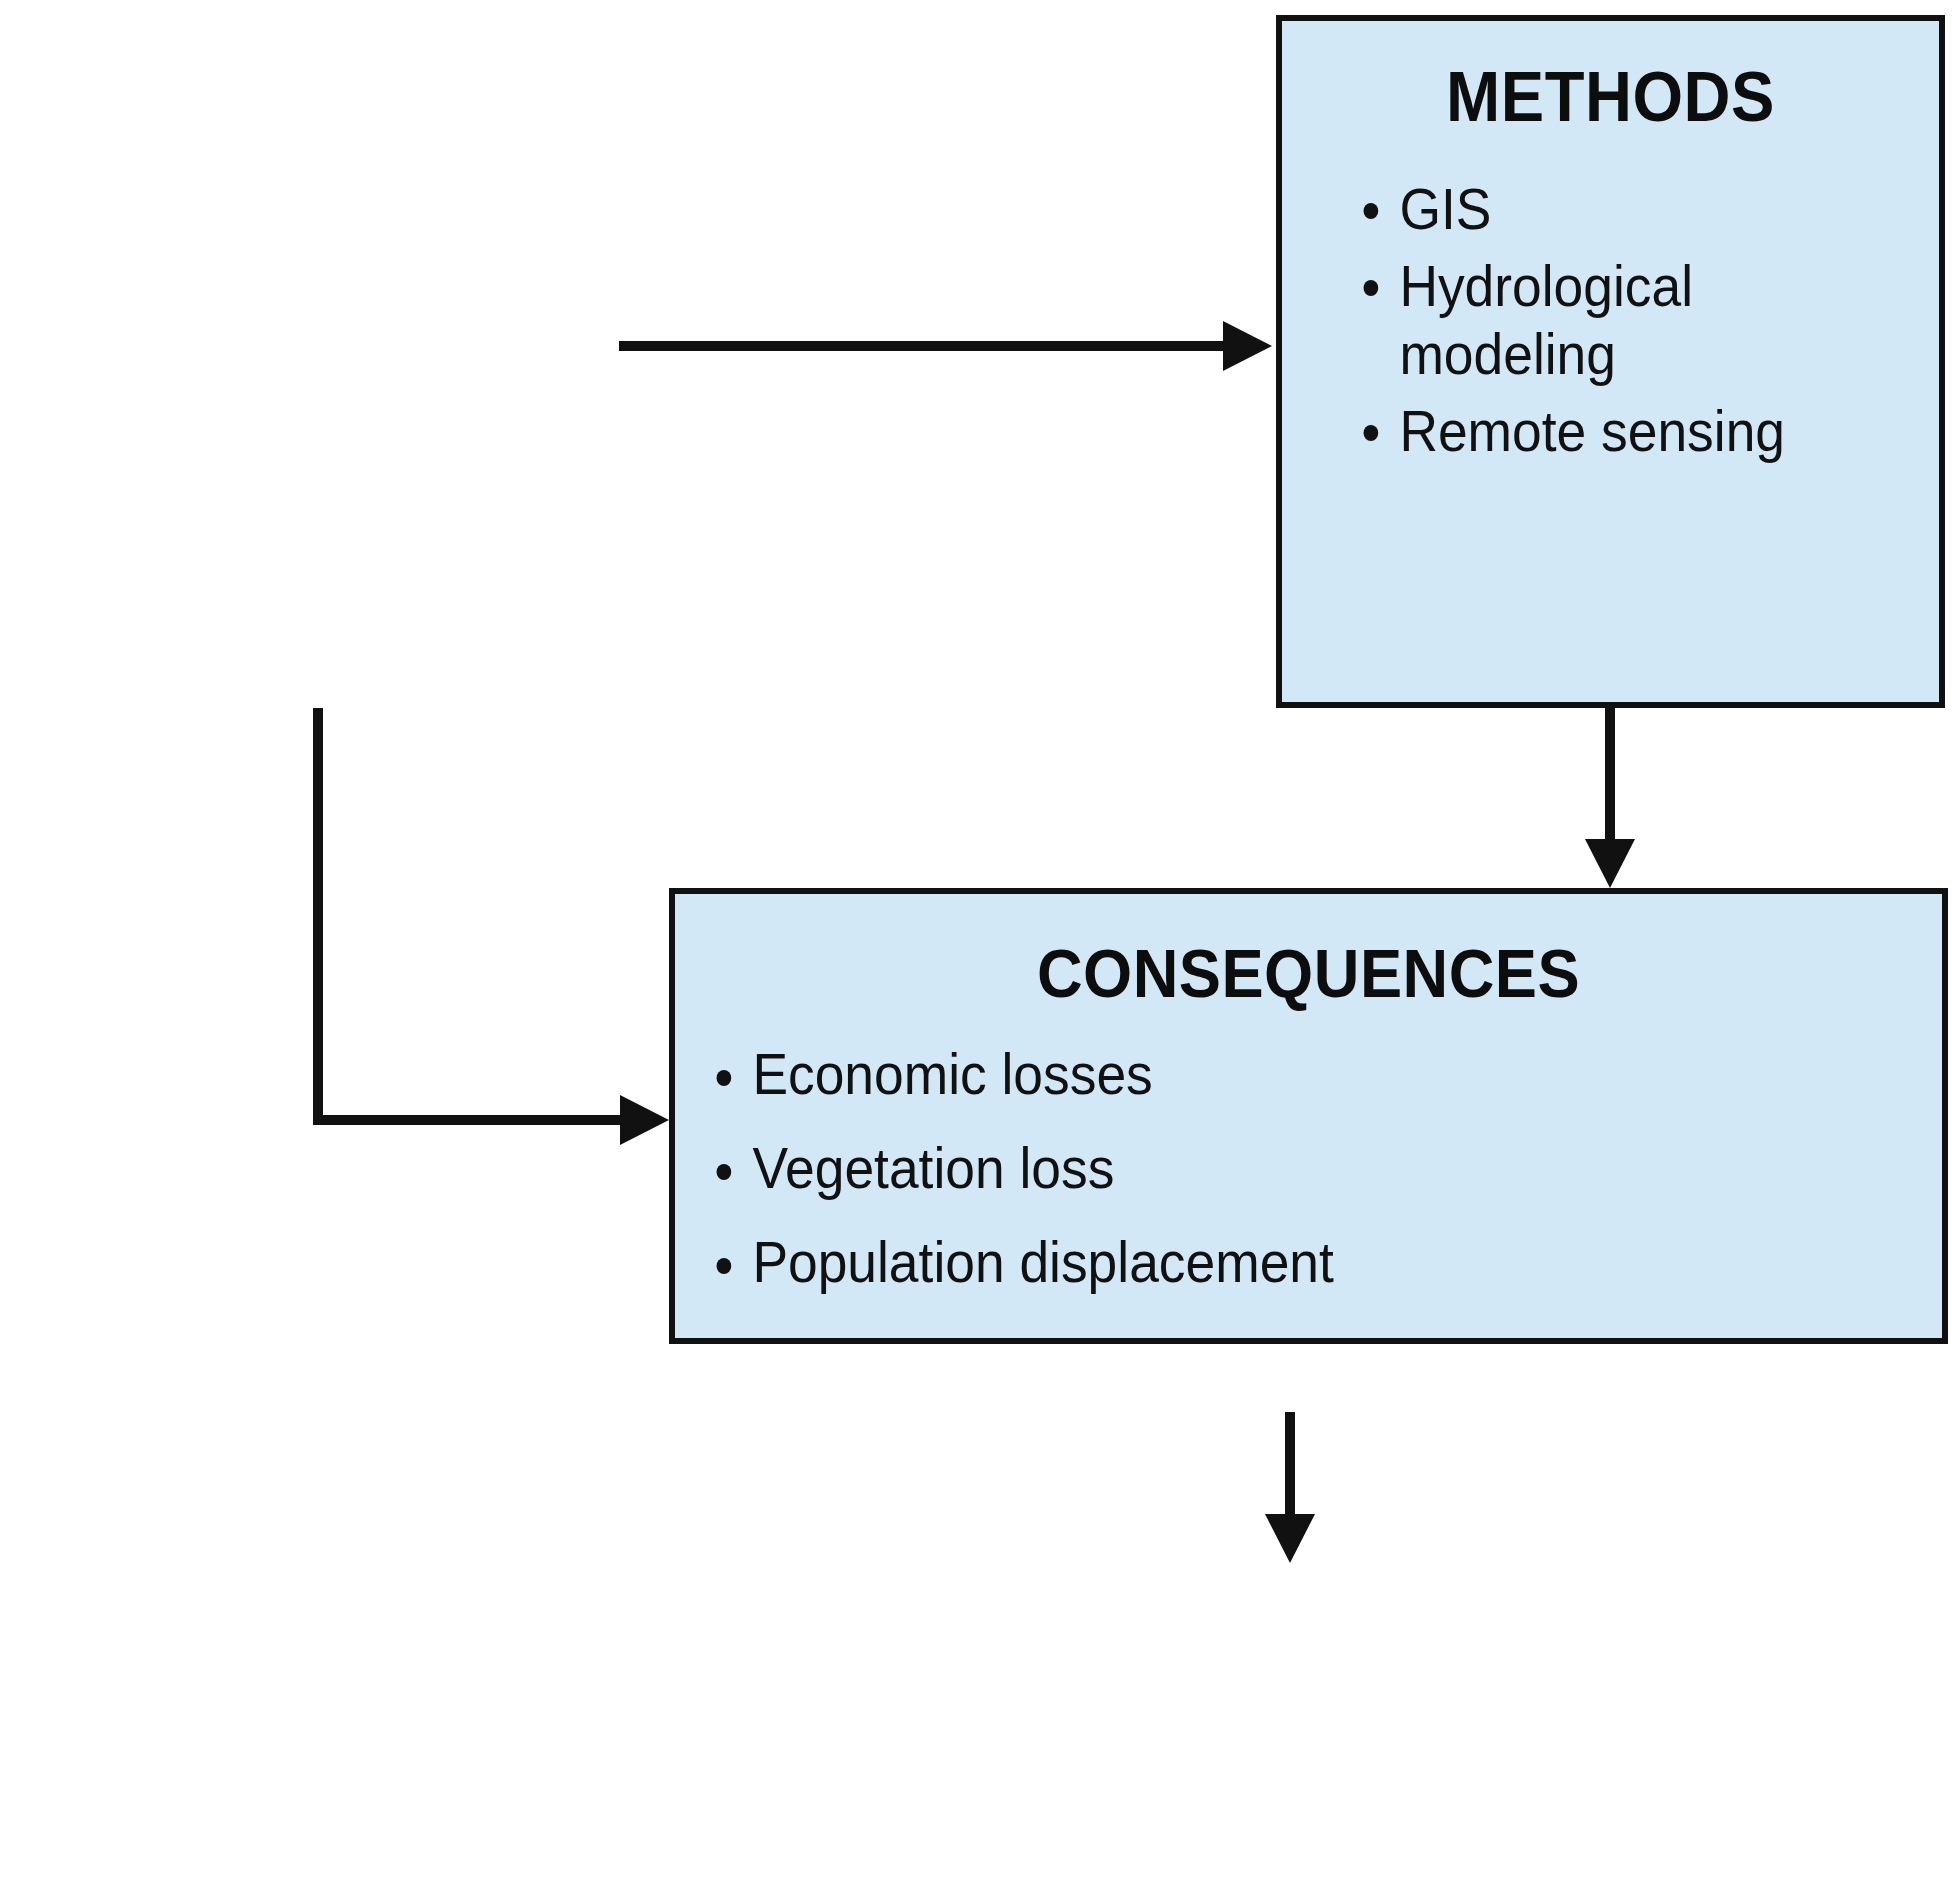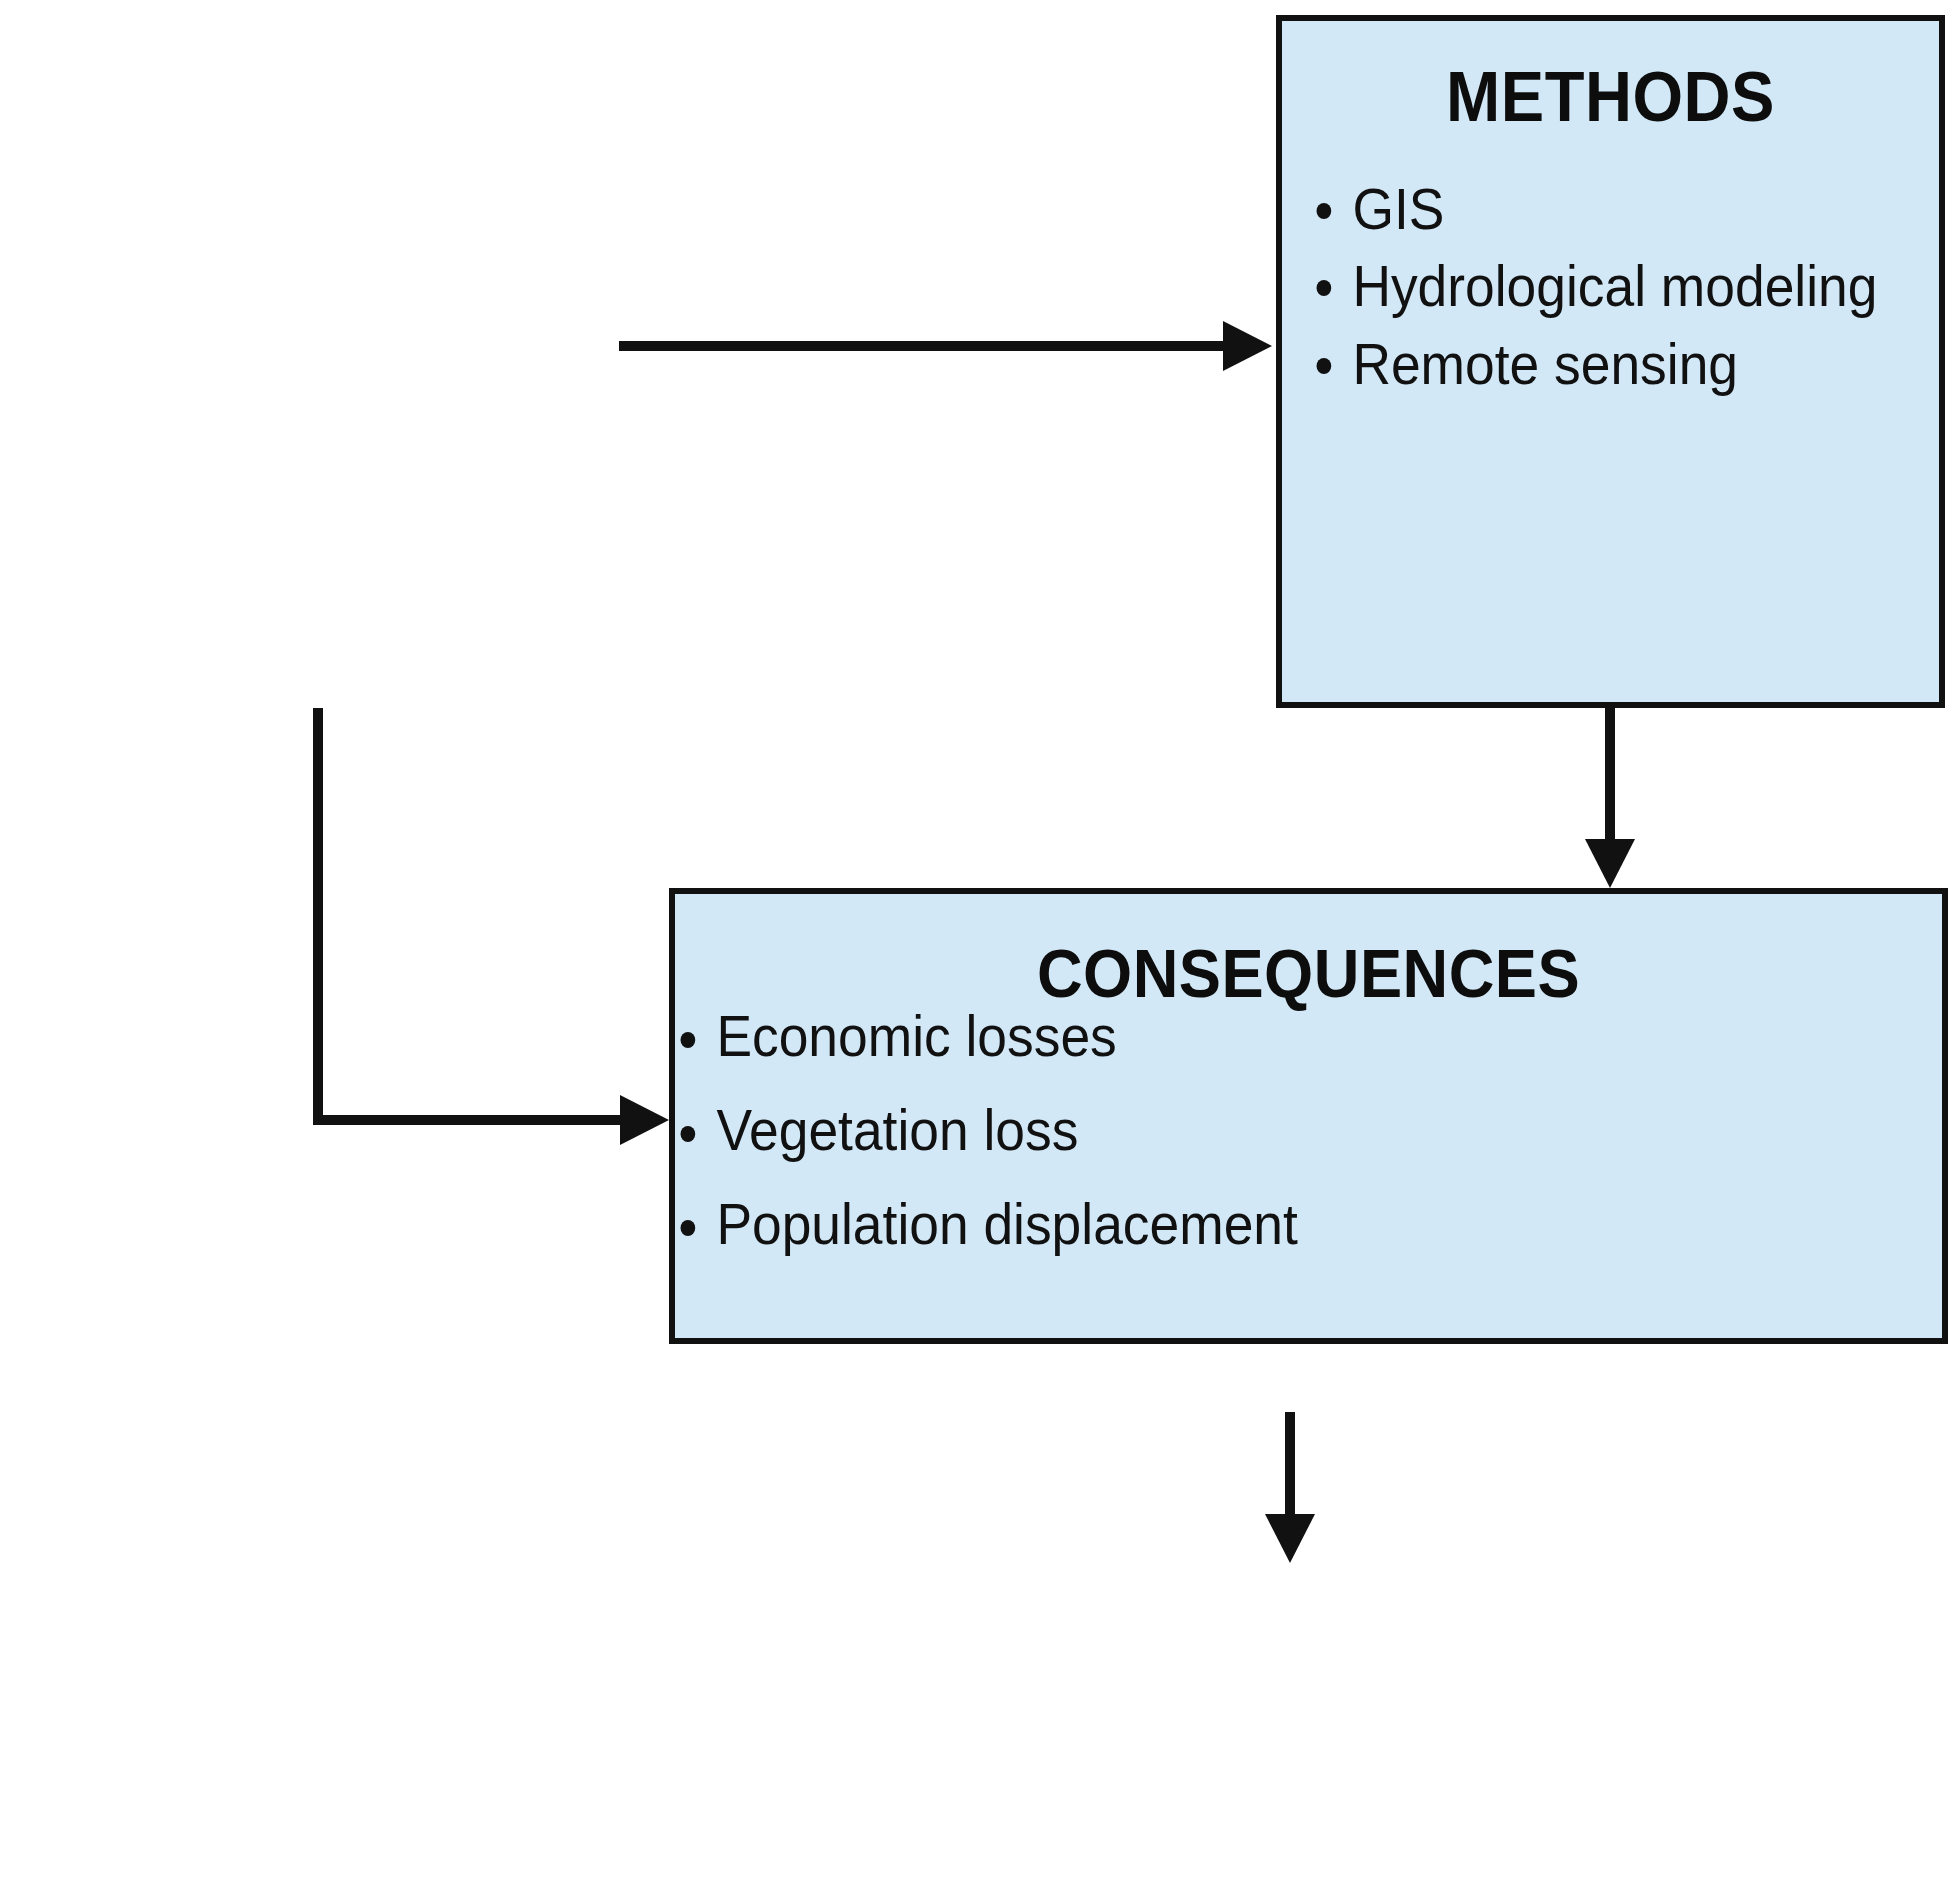--- a/index.html
+++ b/index.html
@@ -76,41 +76,41 @@
 
   
   #node-methods {
     left: 1276px; top: 15px; width: 669px; height: 693px;
   }
   #node-methods .node-title {
     font-size: 70px;
     line-height: 1;
     margin-top: 41px;
   }
-  #node-methods .bullets { margin-top: 43px; padding-left: 29px; }
+  #node-methods .bullets { margin-top: 43px; padding-left: 76px; }
   #node-methods .bullet {
     font-size: 58px;
     line-height: 1.17;
     padding-left: 45px;
     margin-bottom: 9.4px;
   }
   #node-methods .bullet::before {
     width: 16px; height: 16px; left: 5.6px; top: 28px;
   }
 
   
   #node-consequences {
     left: 669px; top: 888px; width: 1279px; height: 456px;
   }
   #node-consequences .node-title {
     font-size: 68px;
     line-height: 1;
     margin-top: 45px;
   }
-  #node-consequences .bullets { }
+  #node-consequences .bullets { margin-top: 38px; padding-left: 36px; }
   #node-consequences .bullet {
     font-size: 58px;
     line-height: 1.0;
     padding-left: 45px;
     margin-bottom: 36px;
   }
   #node-consequences .bullet::before {
     width: 16px; height: 16px; left: 5.6px; top: 24.5px;
   }
 

